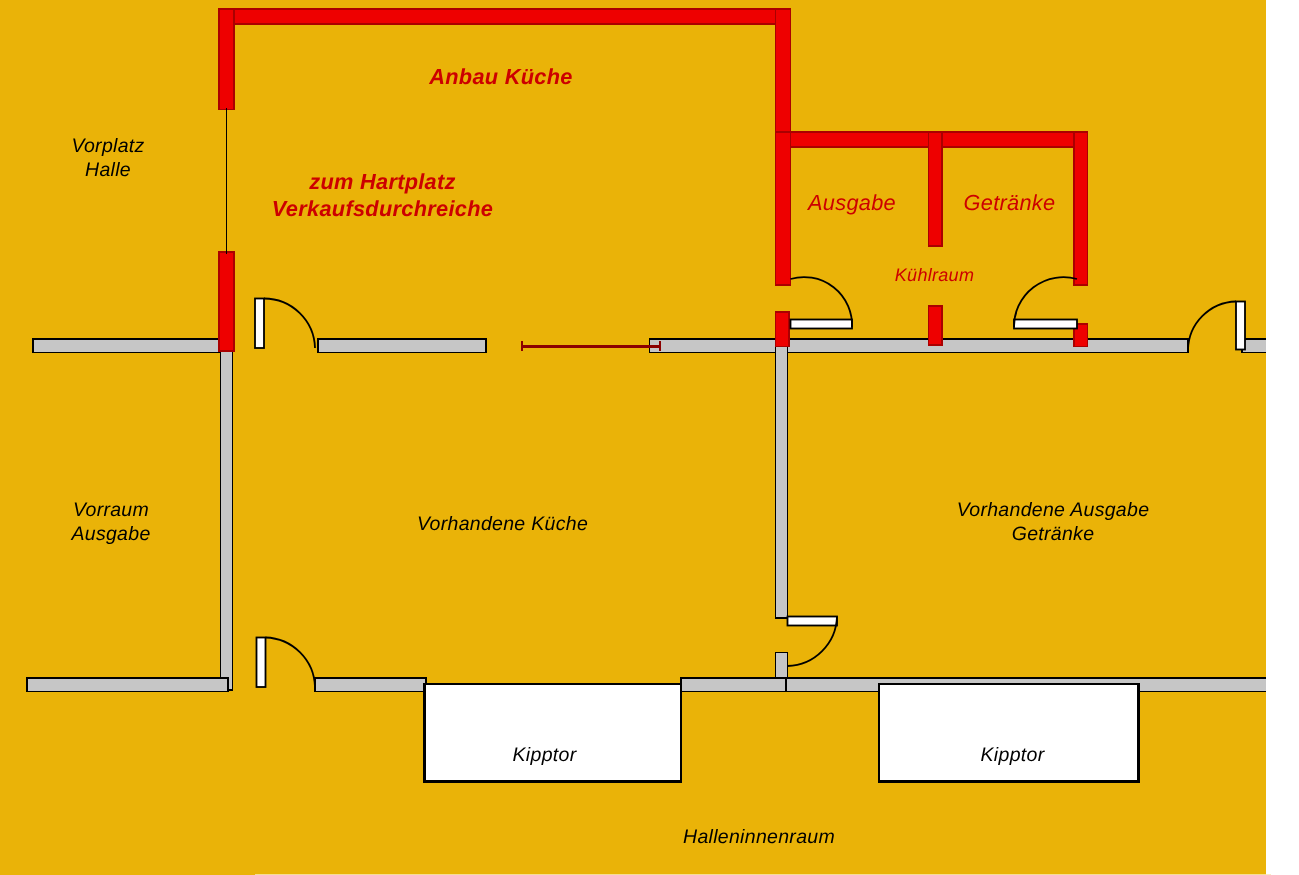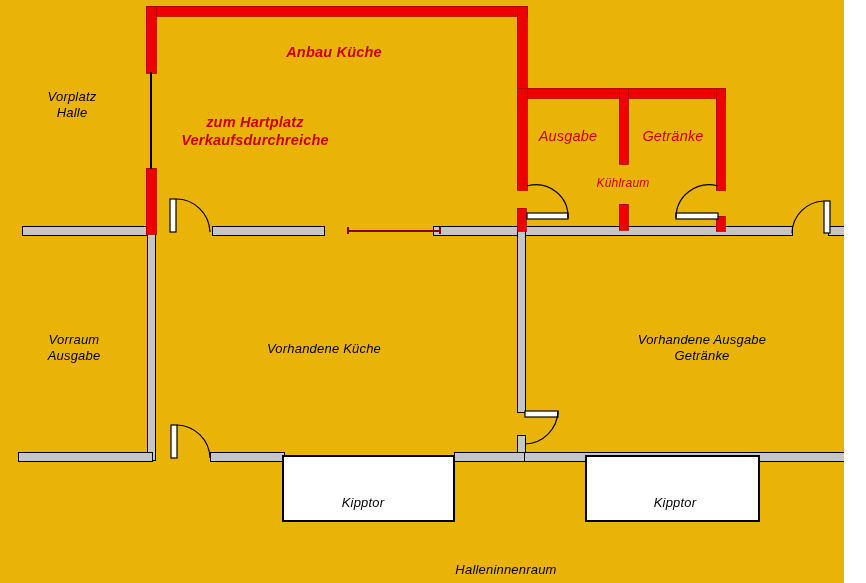--- a/index.html
+++ b/index.html
@@ -173,26 +173,26 @@
   <div class="lbl lbl-red lbl-center" style="left:673px; top:128px;">Getränke</div>
 
   <div class="lbl lbl-red lbl-center lbl-small" style="left:623px; top:176px;">Kühlraum</div>
 
 
   <div class="lbl lbl-black lbl-center" style="left:74px; top:332px;">
     <div>Vorraum</div>
     <div>Ausgabe</div>
   </div>
 
-  <div class="lbl lbl-black lbl-center" style="left:324px; top:341px;text-align:center;">Vorhandene Küche</div>
+  <div class="lbl lbl-black lbl-center" style="left:335px; top:341px;text-align:center;">Vorhandene Küche</div>
 
   <div class="lbl lbl-black lbl-center" style="left:702px; top:332px;">
     <div>Vorhandene Ausgabe</div>
     <div>Getränke</div>
   </div>
 
   <div class="lbl lbl-black lbl-center" style="left:363px; top:495px;">Kipptor</div>
 
   <div class="lbl lbl-black lbl-center" style="left:675px; top:495px;">Kipptor</div>
 
-  <div class="lbl lbl-black lbl-center" style="left:506px; top:562px;text-align:right;">Halleninnenraum</div>
+  <div class="lbl lbl-black lbl-center" style="left:506px; top:550px;text-align:right;">Halleninnenraum</div>
 
 </div>
 
 </body></html>

